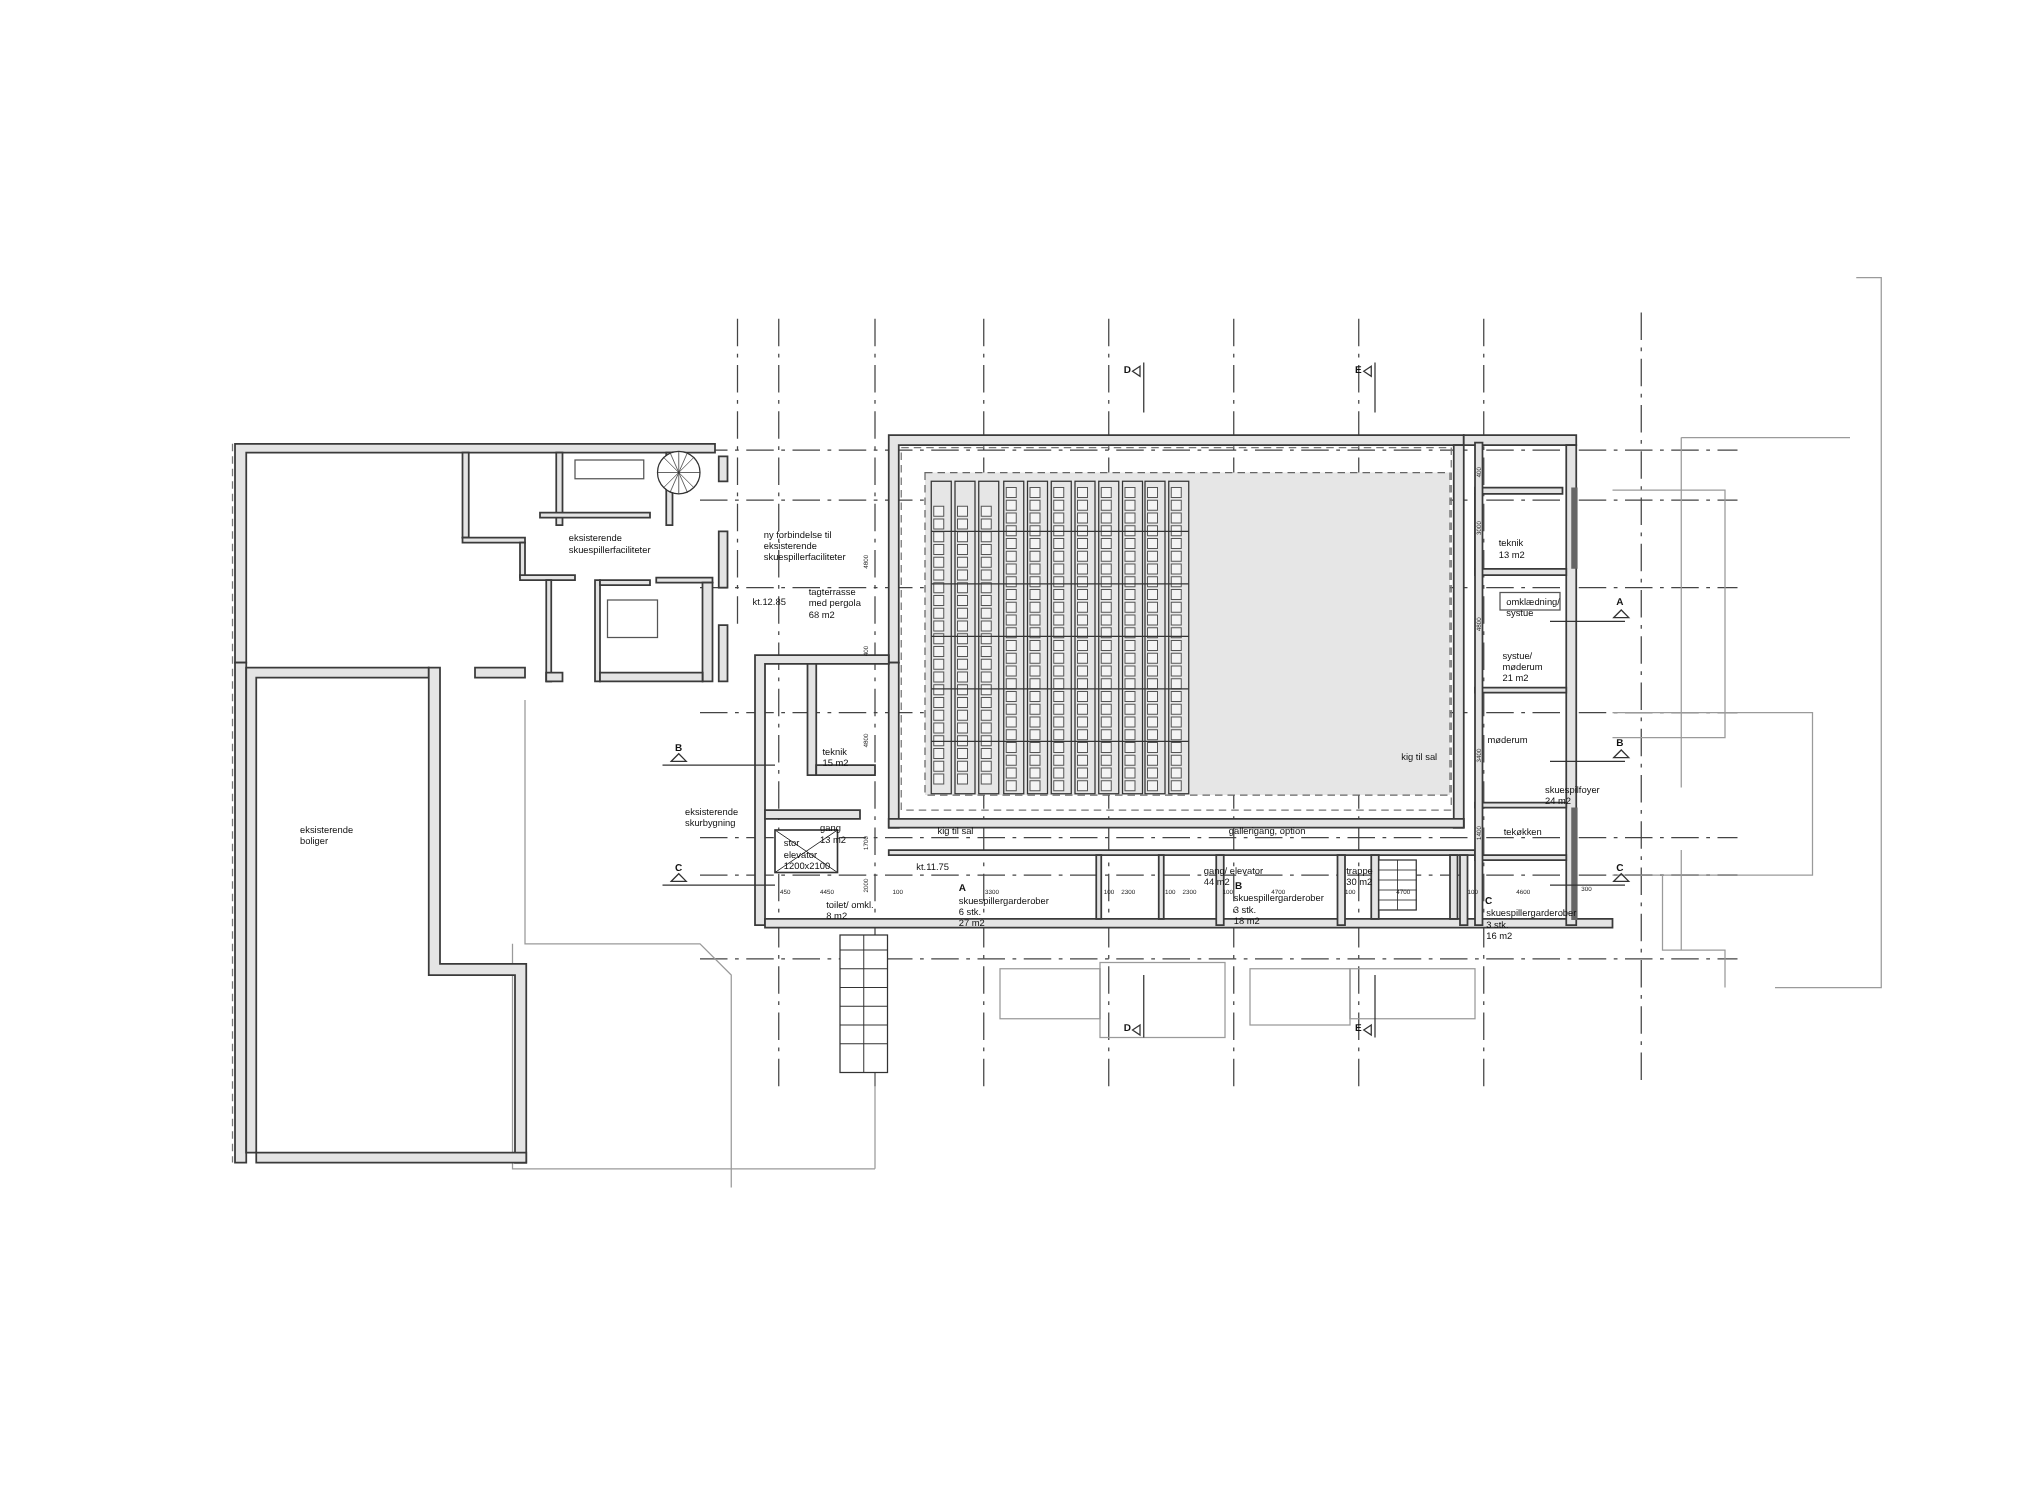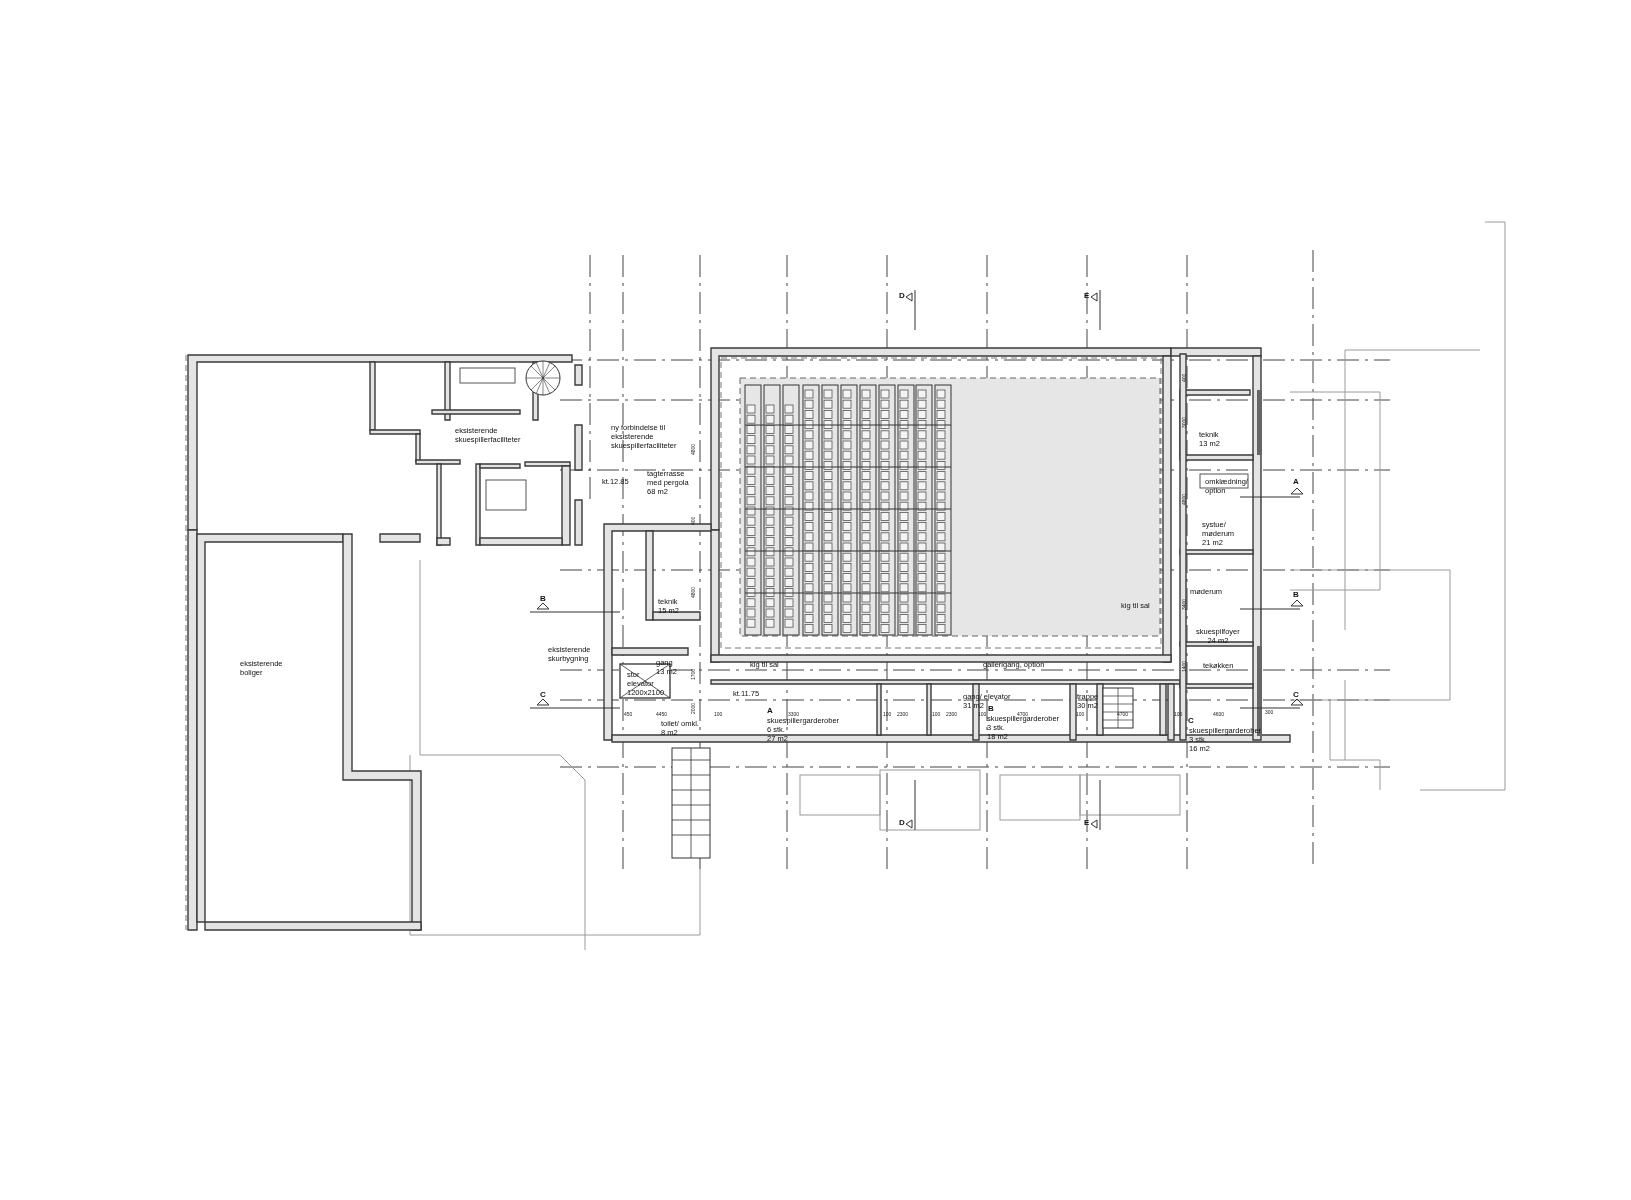--- a/index.html
+++ b/index.html
@@ -491,40 +491,40 @@
 8 m2</div>
 <div class="lbl" style="left:733px;top:689px;">kt.11.75</div>
 <div class="lbl" style="left:750px;top:660px;">kig til sal</div>
 <div class="lbl" style="left:983px;top:660px;">gallerigang, option</div>
 <div class="lbl" style="left:1121px;top:601px;">kig til sal</div>
 <div class="sec" style="left:767px;top:706px;">A</div>
 <div class="lbl" style="left:767px;top:716px;">skuespillergarderober
 6 stk.
 27 m2</div>
 <div class="lbl" style="left:963px;top:692px;">gang/ elevator
-31 m2</div>
+44 m2</div>
 <div class="sec" style="left:988px;top:704px;">B</div>
 <div class="lbl" style="left:987px;top:714px;">skuespillergarderober
 3 stk.
 18 m2</div>
 <div class="lbl" style="left:1077px;top:692px;">trappe
 30 m2</div>
 <div class="sec" style="left:1188px;top:716px;">C</div>
 <div class="lbl" style="left:1189px;top:726px;">skuespillergarderober
 3 stk.
 16 m2</div>
 <div class="lbl" style="left:1199px;top:430px;">teknik
 13 m2</div>
 <div class="lbl" style="left:1205px;top:477px;">omklædning/
-option</div>
+systue</div>
 <div class="lbl" style="left:1202px;top:520px;">systue/
 møderum
 21 m2</div>
 <div class="lbl" style="left:1190px;top:587px;">møderum</div>
-<div class="lbl" style="left:1196px;top:627px;text-align:center;">skuespilfoyer
+<div class="lbl" style="left:1236px;top:627px;">skuespilfoyer
 24 m2</div>
 <div class="lbl" style="left:1203px;top:661px;">tekøkken</div>
 
 <div class="sec" style="left:1293px;top:477px;">A</div>
 <div class="sec" style="left:540px;top:594px;">B</div>
 <div class="sec" style="left:1293px;top:590px;">B</div>
 <div class="sec" style="left:540px;top:690px;">C</div>
 <div class="sec" style="left:1293px;top:690px;">C</div>
 <div class="sec" style="left:899px;top:291px;">D</div>
 <div class="sec" style="left:1084px;top:291px;">E</div>

